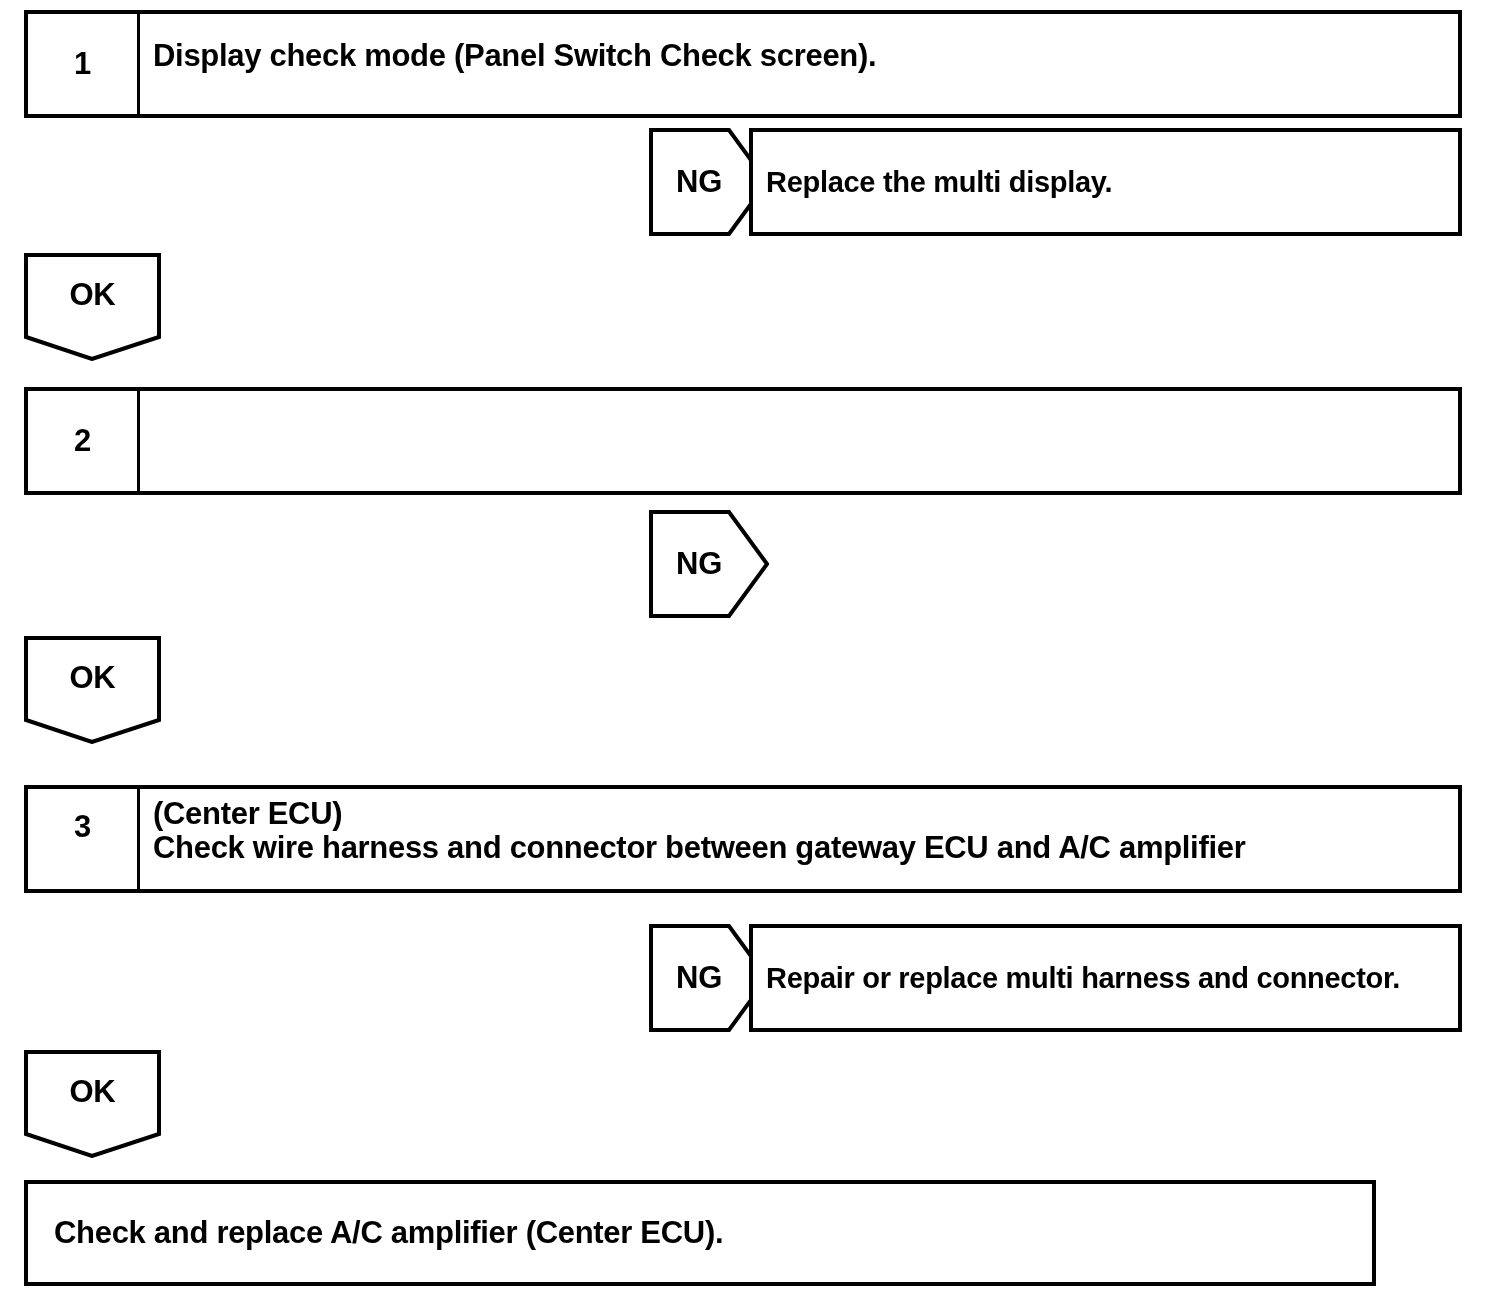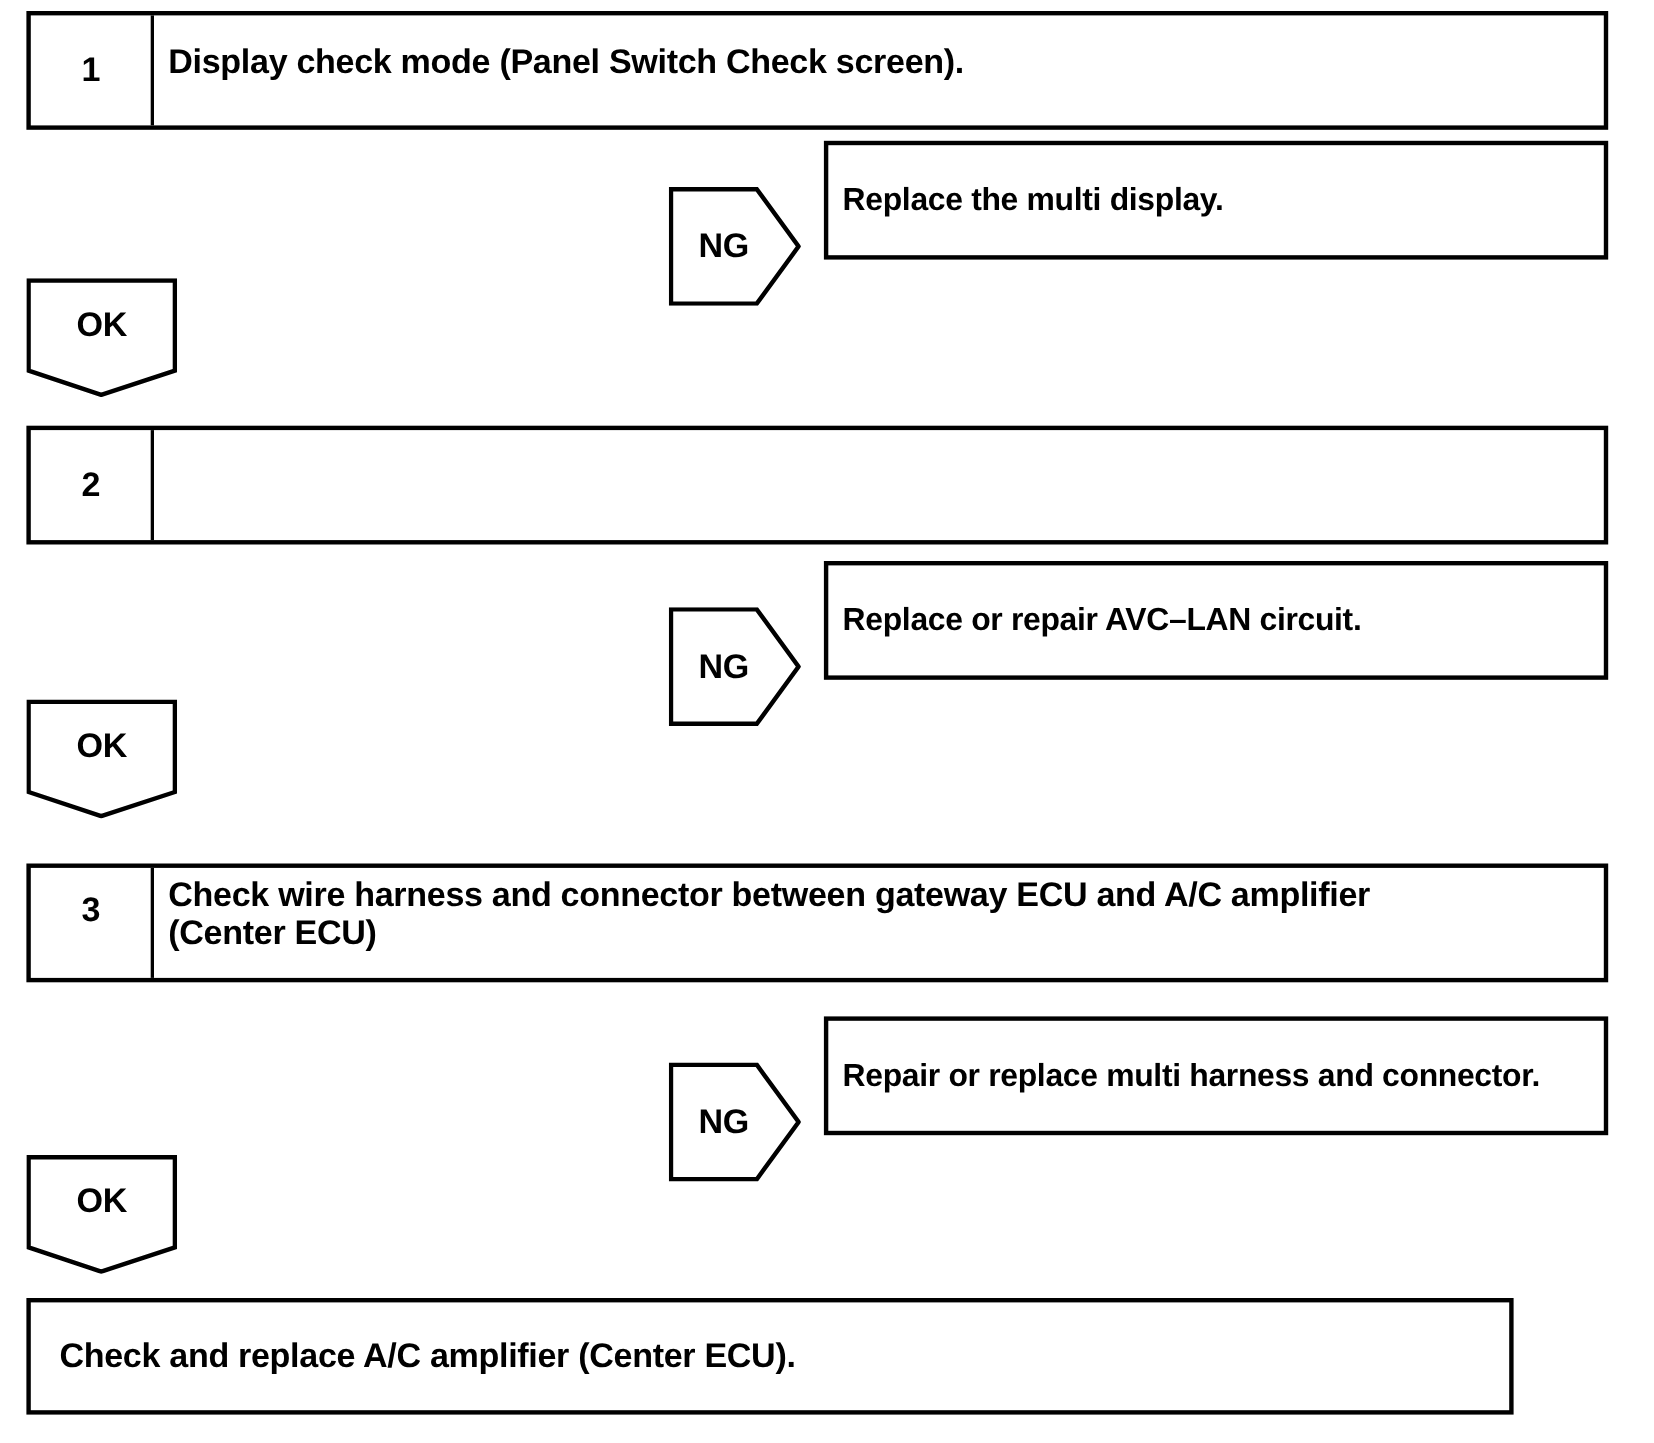--- a/index.html
+++ b/index.html
@@ -21,21 +21,21 @@
     display:flex; align-items:center; justify-content:center;
     font-size:31px;
   }
   .step-box.two-line .step-num-cell { align-items:flex-start; padding-top:20px; }
   .step-text {
     flex:1; display:flex; flex-direction:column; justify-content:center;
     padding:0 16px 16px 13px; font-size:31px; line-height:34px;
   }
 
   
-  .ng-pent { position:absolute; left:608px; width:120px; height:108px;margin-top:42px; }
+  .ng-pent { position:absolute; left:649px; width:120px; height:108px; }
   .ng-pent svg { position:absolute; left:0; top:0; width:120px; height:108px; }
   .pent-label {
     position:absolute; left:0; top:0; right:0; bottom:0;
     display:flex; align-items:center; justify-content:center; font-size:31px;
   }
   .ng-pent .pent-label { right:20px; }
 
   
   .ok-pent { position:absolute; left:24px; width:137px; height:108px; }
   .ok-pent svg { position:absolute; left:0; top:0; width:137px; height:108px; }
@@ -92,38 +92,35 @@
       <span>2</span>
     </div>
   </div>
 
   <div class="ng-pent" style="top:510px">
     <svg viewBox="0 0 120 108">
       <polygon points="2,2 80,2 118,54 80,106 2,106" fill="#ffffff" stroke="#000000" stroke-width="4" stroke-linejoin="miter"></polygon>
     </svg>
     <span class="pent-label">NG</span>
   </div>
-  <div class="result-box" style="top:510px">
-    <span>Replace or repair AVC–LAN circuit.</span>
-  </div>
 
   <div class="ok-pent" style="top:636px">
     <svg viewBox="0 0 137 108">
       <polygon points="2,2 135,2 135,84 68,106 2,84" fill="#ffffff" stroke="#000000" stroke-width="4" stroke-linejoin="miter"></polygon>
     </svg>
     <span class="pent-label">OK</span>
   </div>
 
   <div class="step-box two-line" style="top:785px">
     <div class="step-num-cell">
       <span>3</span>
     </div>
     <div class="step-text">
+      <div>(Center ECU)</div>
       <div>Check wire harness and connector between gateway ECU and A/C amplifier</div>
-      <div>(Center ECU)</div>
     </div>
   </div>
 
   <div class="ng-pent" style="top:924px">
     <svg viewBox="0 0 120 108">
       <polygon points="2,2 80,2 118,54 80,106 2,106" fill="#ffffff" stroke="#000000" stroke-width="4" stroke-linejoin="miter"></polygon>
     </svg>
     <span class="pent-label">NG</span>
   </div>
   <div class="result-box" style="top:924px">

